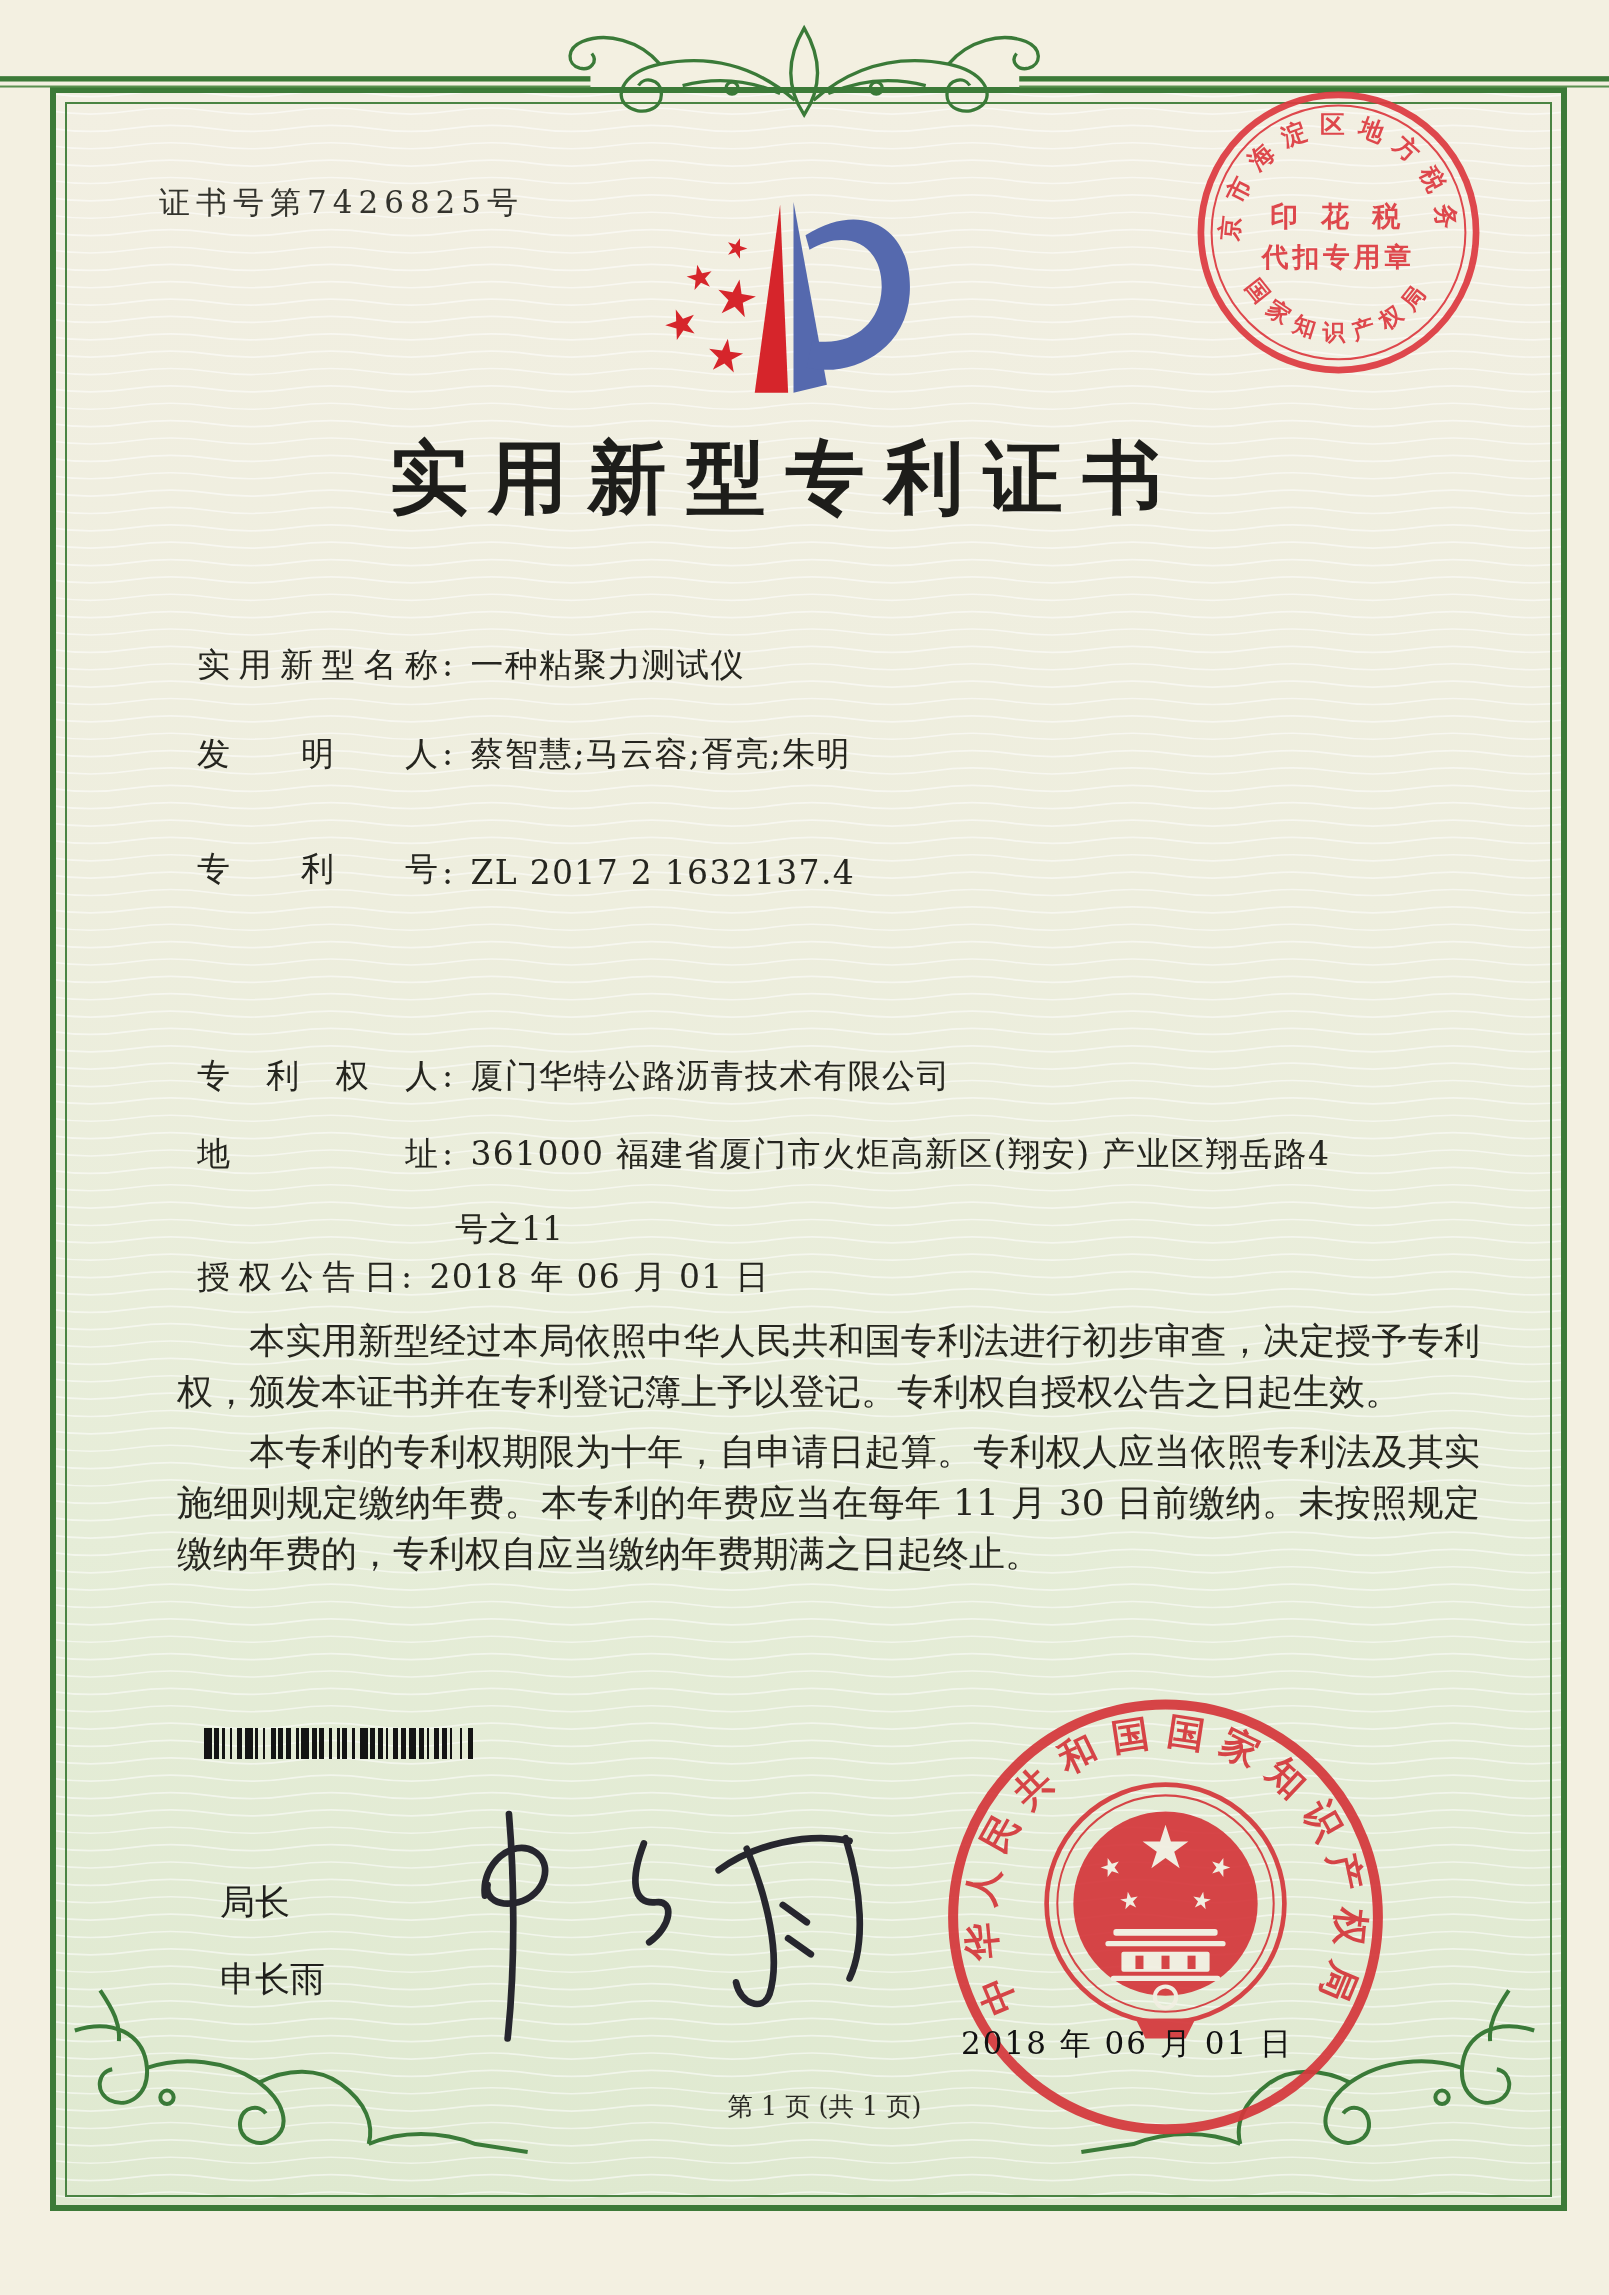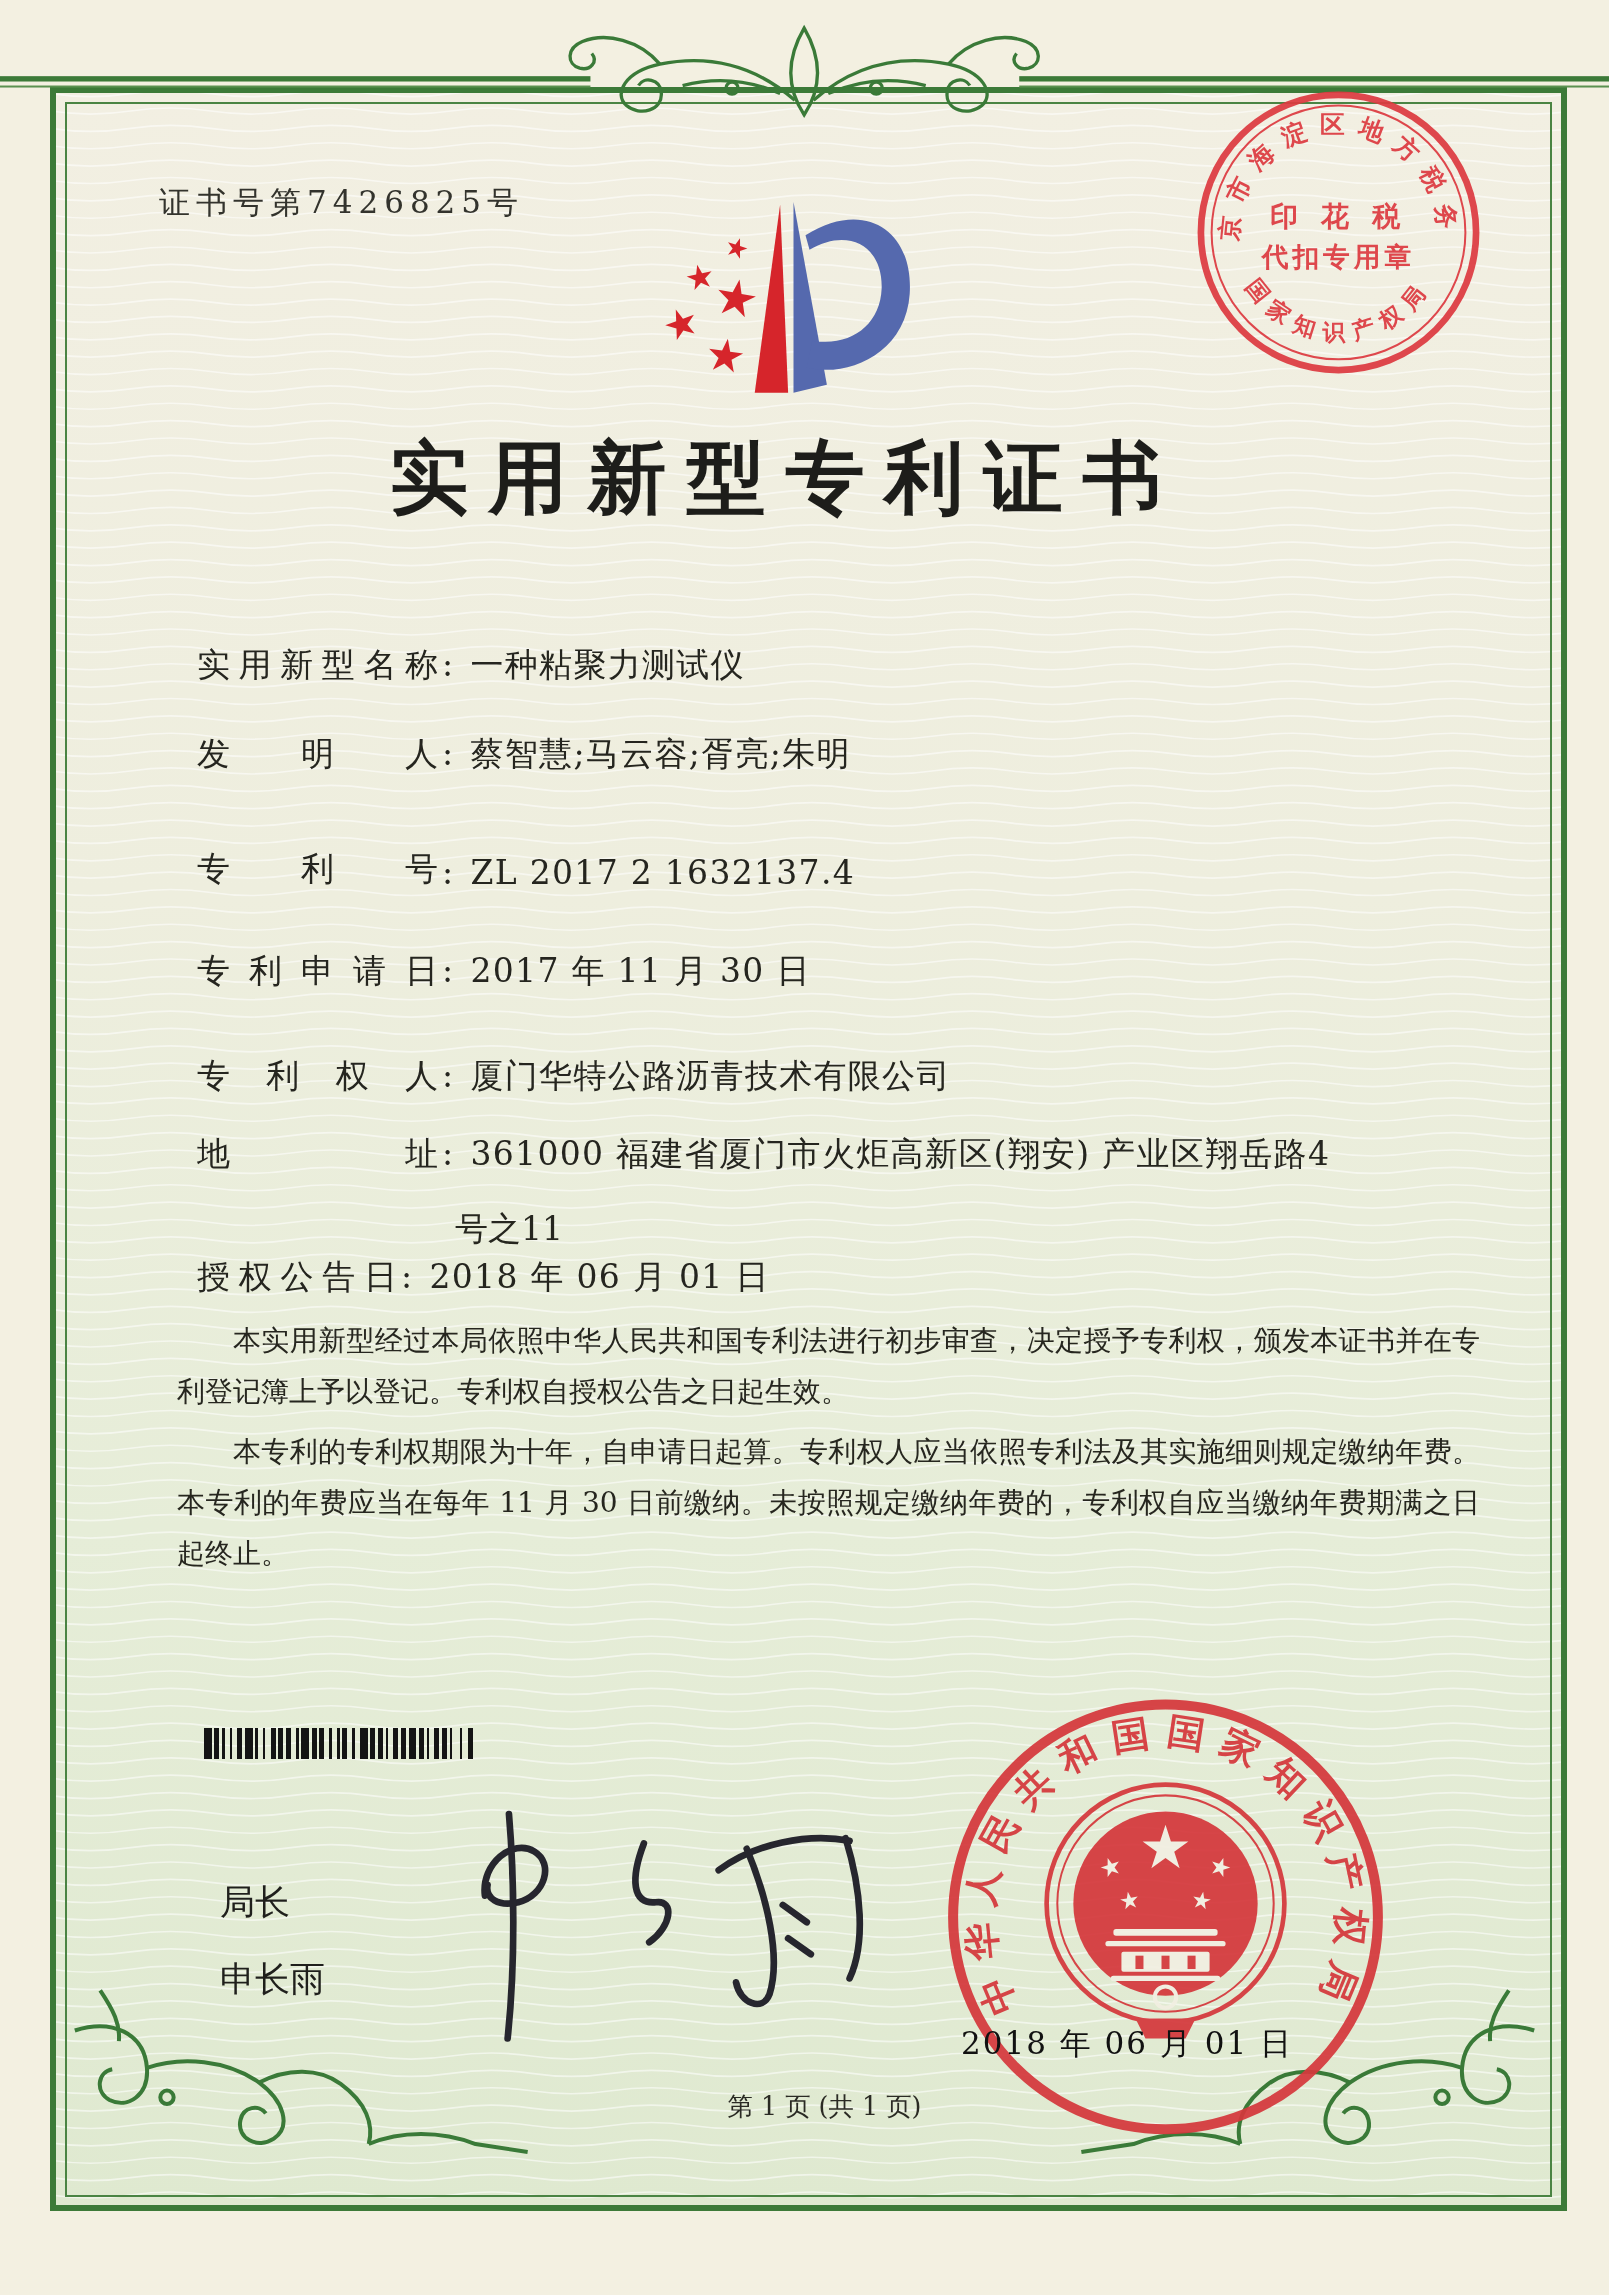--- a/index.html
+++ b/index.html
@@ -18,21 +18,21 @@
   .title{left:0;top:426px;width:1531px;text-align:center;font-size:79px;font-weight:bold;
          letter-spacing:20px;color:#1d1d1a;}
   .row{left:177px;font-size:33px;color:#25251f;white-space:nowrap;}
   .lab{display:inline-block;width:241px;text-align:justify;text-align-last:justify;vertical-align:bottom;}
   .lab.w300{width:200px;}
   .sep{display:inline-block;margin:0 17.4px 0 4px;}
   .val{letter-spacing:1.3px;}
   .addr2{left:435px;font-size:33px;}
   .grant-right{left:780px;}
   .paras{left:157px;top:1315px;width:1303px;z-index:5;}
-  .paras p{margin:0 0 9.4px 0;font-size:28px;line-height:51px;text-indent:2em;text-align:justify;color:#26261f;}
+  .paras p{margin:0 0 9.4px 0;font-size:36px;line-height:51px;text-indent:2em;text-align:justify;color:#26261f;}
   .barcode{left:184px;top:1728px;width:271px;height:31px;display:flex;z-index:5;}
   .barcode i{display:block;height:100%;}
   .sig-title{left:200px;top:1879px;font-size:35px;font-family:"DejaVu Sans","Liberation Sans",sans-serif;color:#1f1f1c;z-index:6;}
   .sig-name{left:200px;top:1956px;font-size:35px;font-family:"DejaVu Sans","Liberation Sans",sans-serif;color:#1f1f1c;z-index:6;}
   .seal-date{left:941px;top:2023px;font-size:31px;letter-spacing:2px;color:#111;z-index:8;white-space:nowrap;}
   .footer{left:0;top:2090px;width:1609px;text-align:center;font-size:25.4px;color:#2a2a24;z-index:5;}
   svg.overlay{position:absolute;left:0;top:0;z-index:4;pointer-events:none;}
   svg text{font-family:"DejaVu Sans","Liberation Sans",sans-serif;}
 </style>
 </head>
@@ -287,23 +287,20 @@
   </div>
 
   <div class="abs row" style="top:732px;">
     <span class="lab">发明人</span><span class="sep">:</span><span class="val">蔡智慧;马云容;胥亮;朱明</span>
   </div>
 
   <div class="abs row" style="top:847px;">
     <span class="lab">专利号</span><span class="sep">:</span><span class="val">ZL 2017 2 1632137.4</span>
   </div>
 
-  <div class="abs row" style="top:949px;">
-    <span class="lab">专利申请日</span><span class="sep">:</span><span class="val">2017 年 11 月 30 日</span>
-  </div>
 
   <div class="abs row" style="top:1054px;">
     <span class="lab">专利权人</span><span class="sep">:</span><span class="val">厦门华特公路沥青技术有限公司</span>
   </div>
 
   <div class="abs row" style="top:1132px;">
     <span class="lab">地址</span><span class="sep">:</span><span class="val">361000 福建省厦门市火炬高新区(翔安) 产业区翔岳路4</span>
   </div>
   <div class="abs addr2" style="top:1207px;">号之11</div>
 

